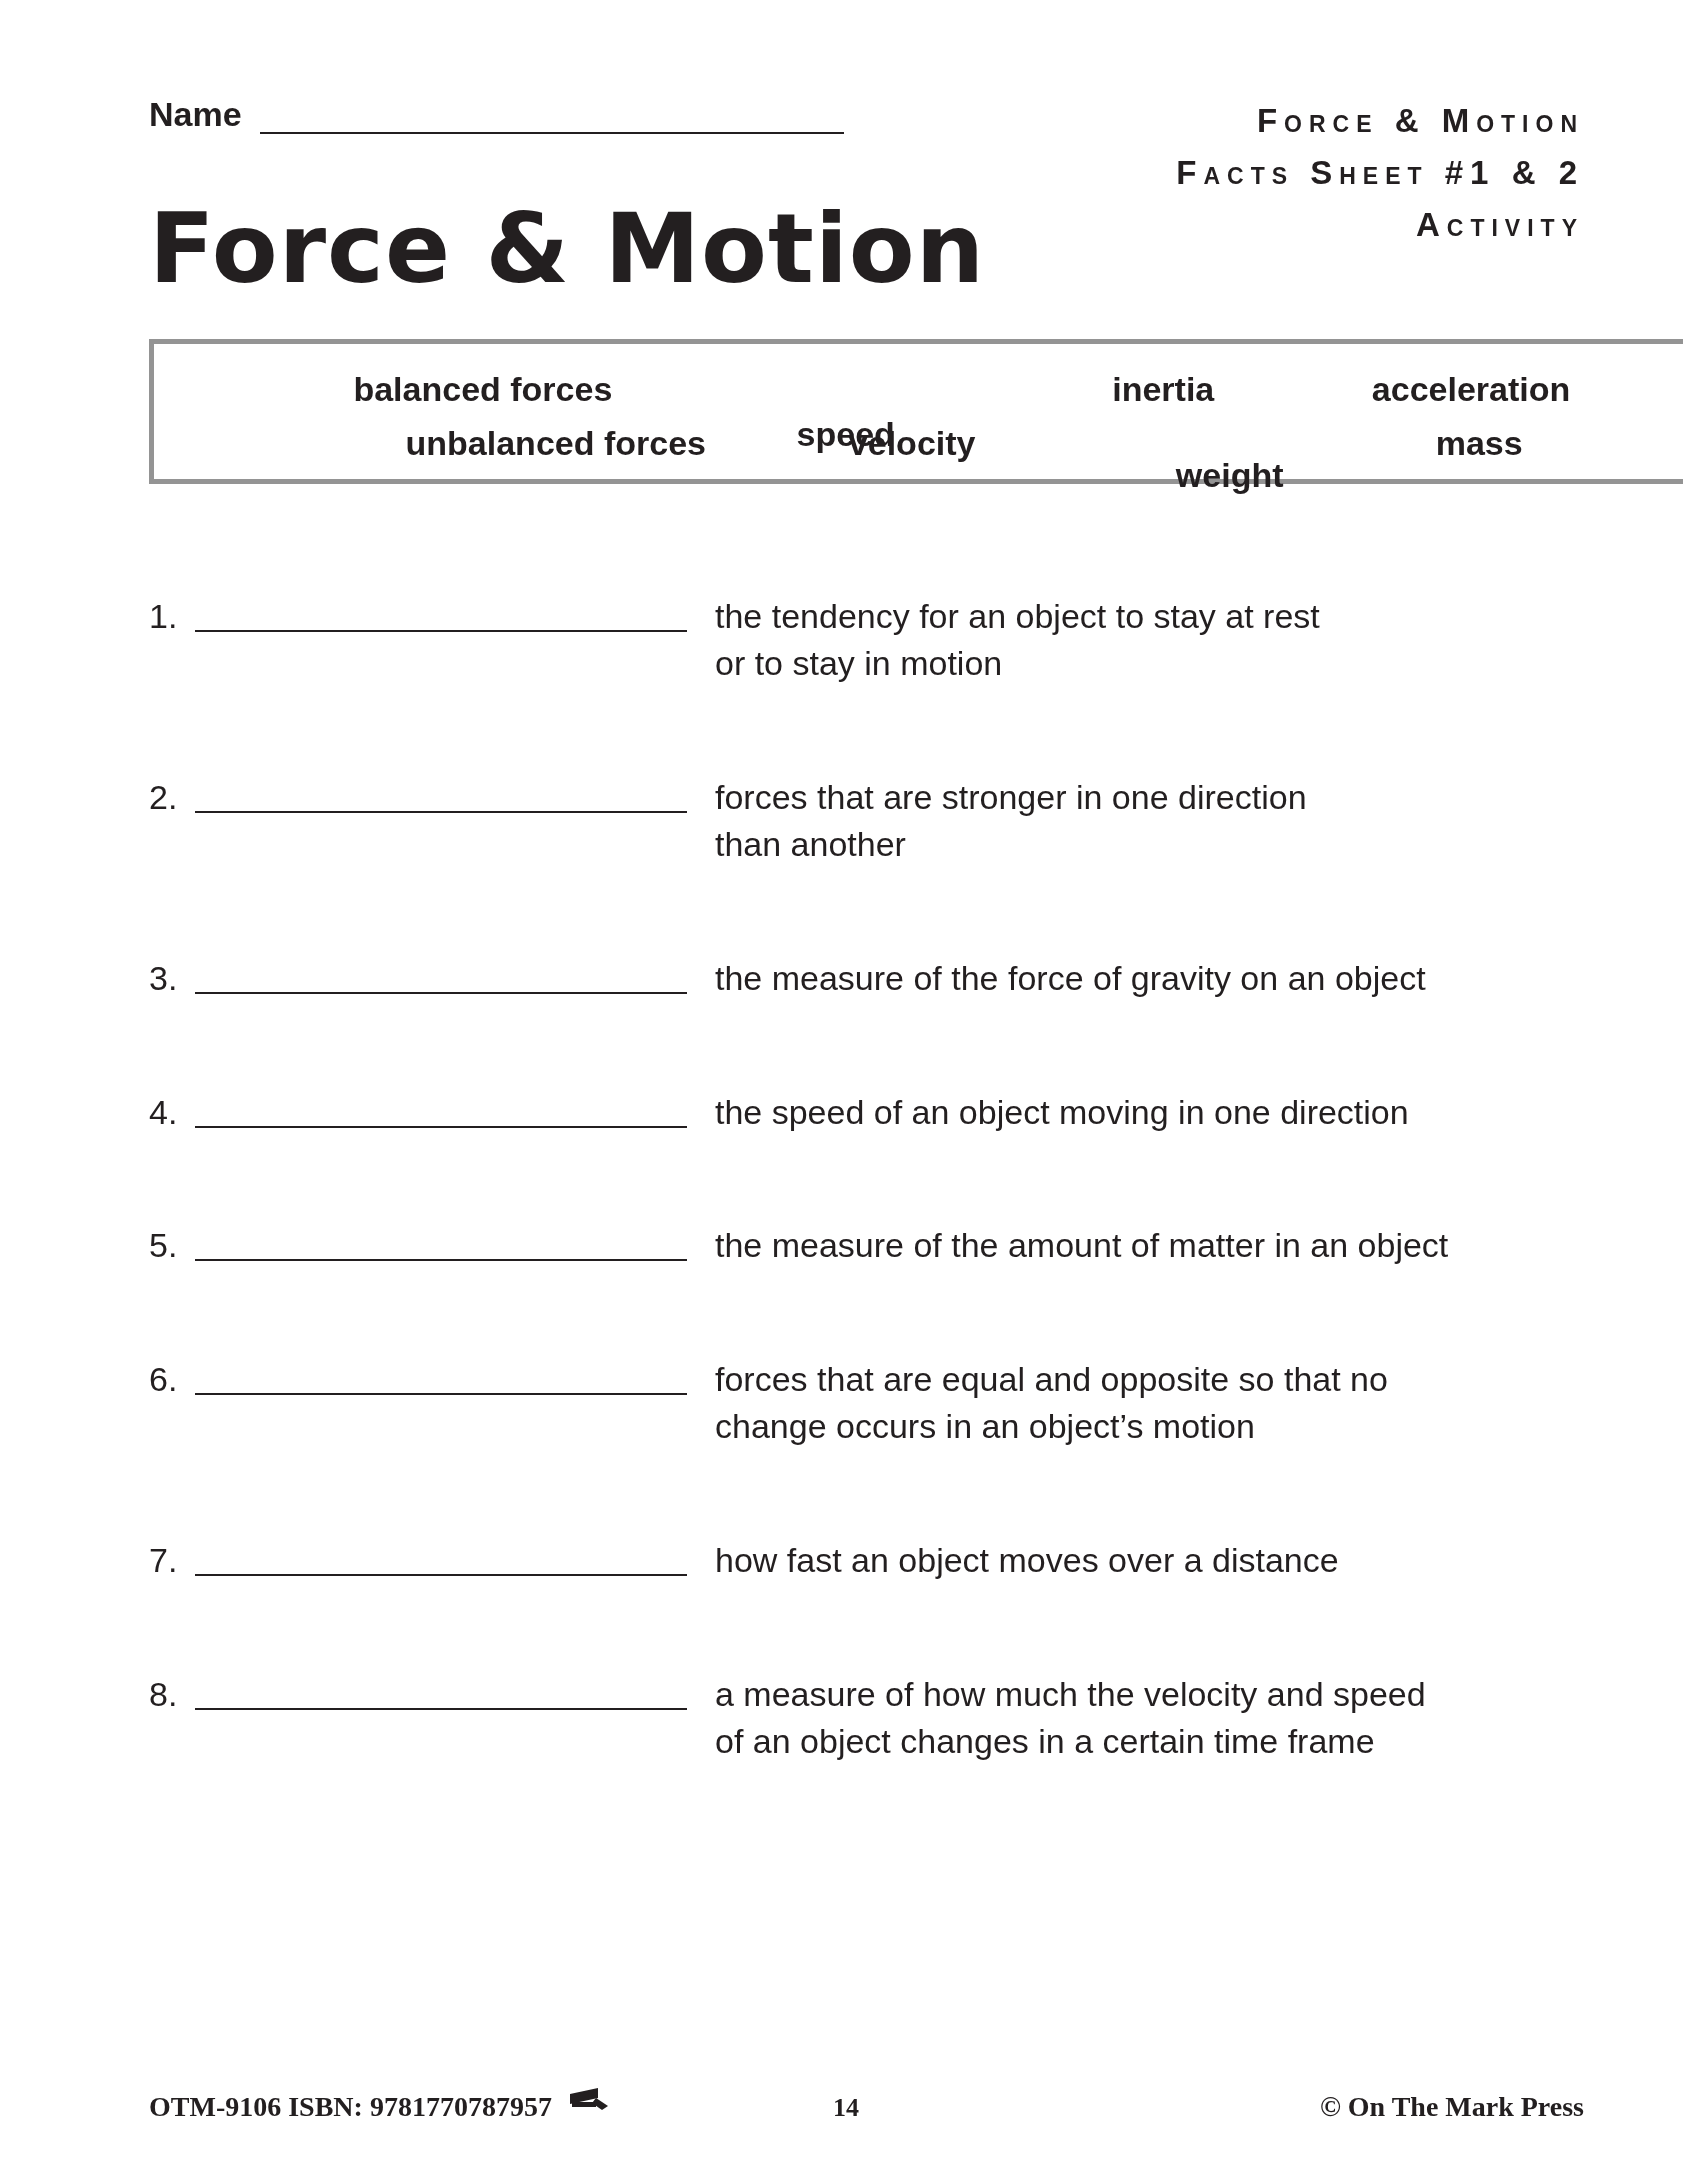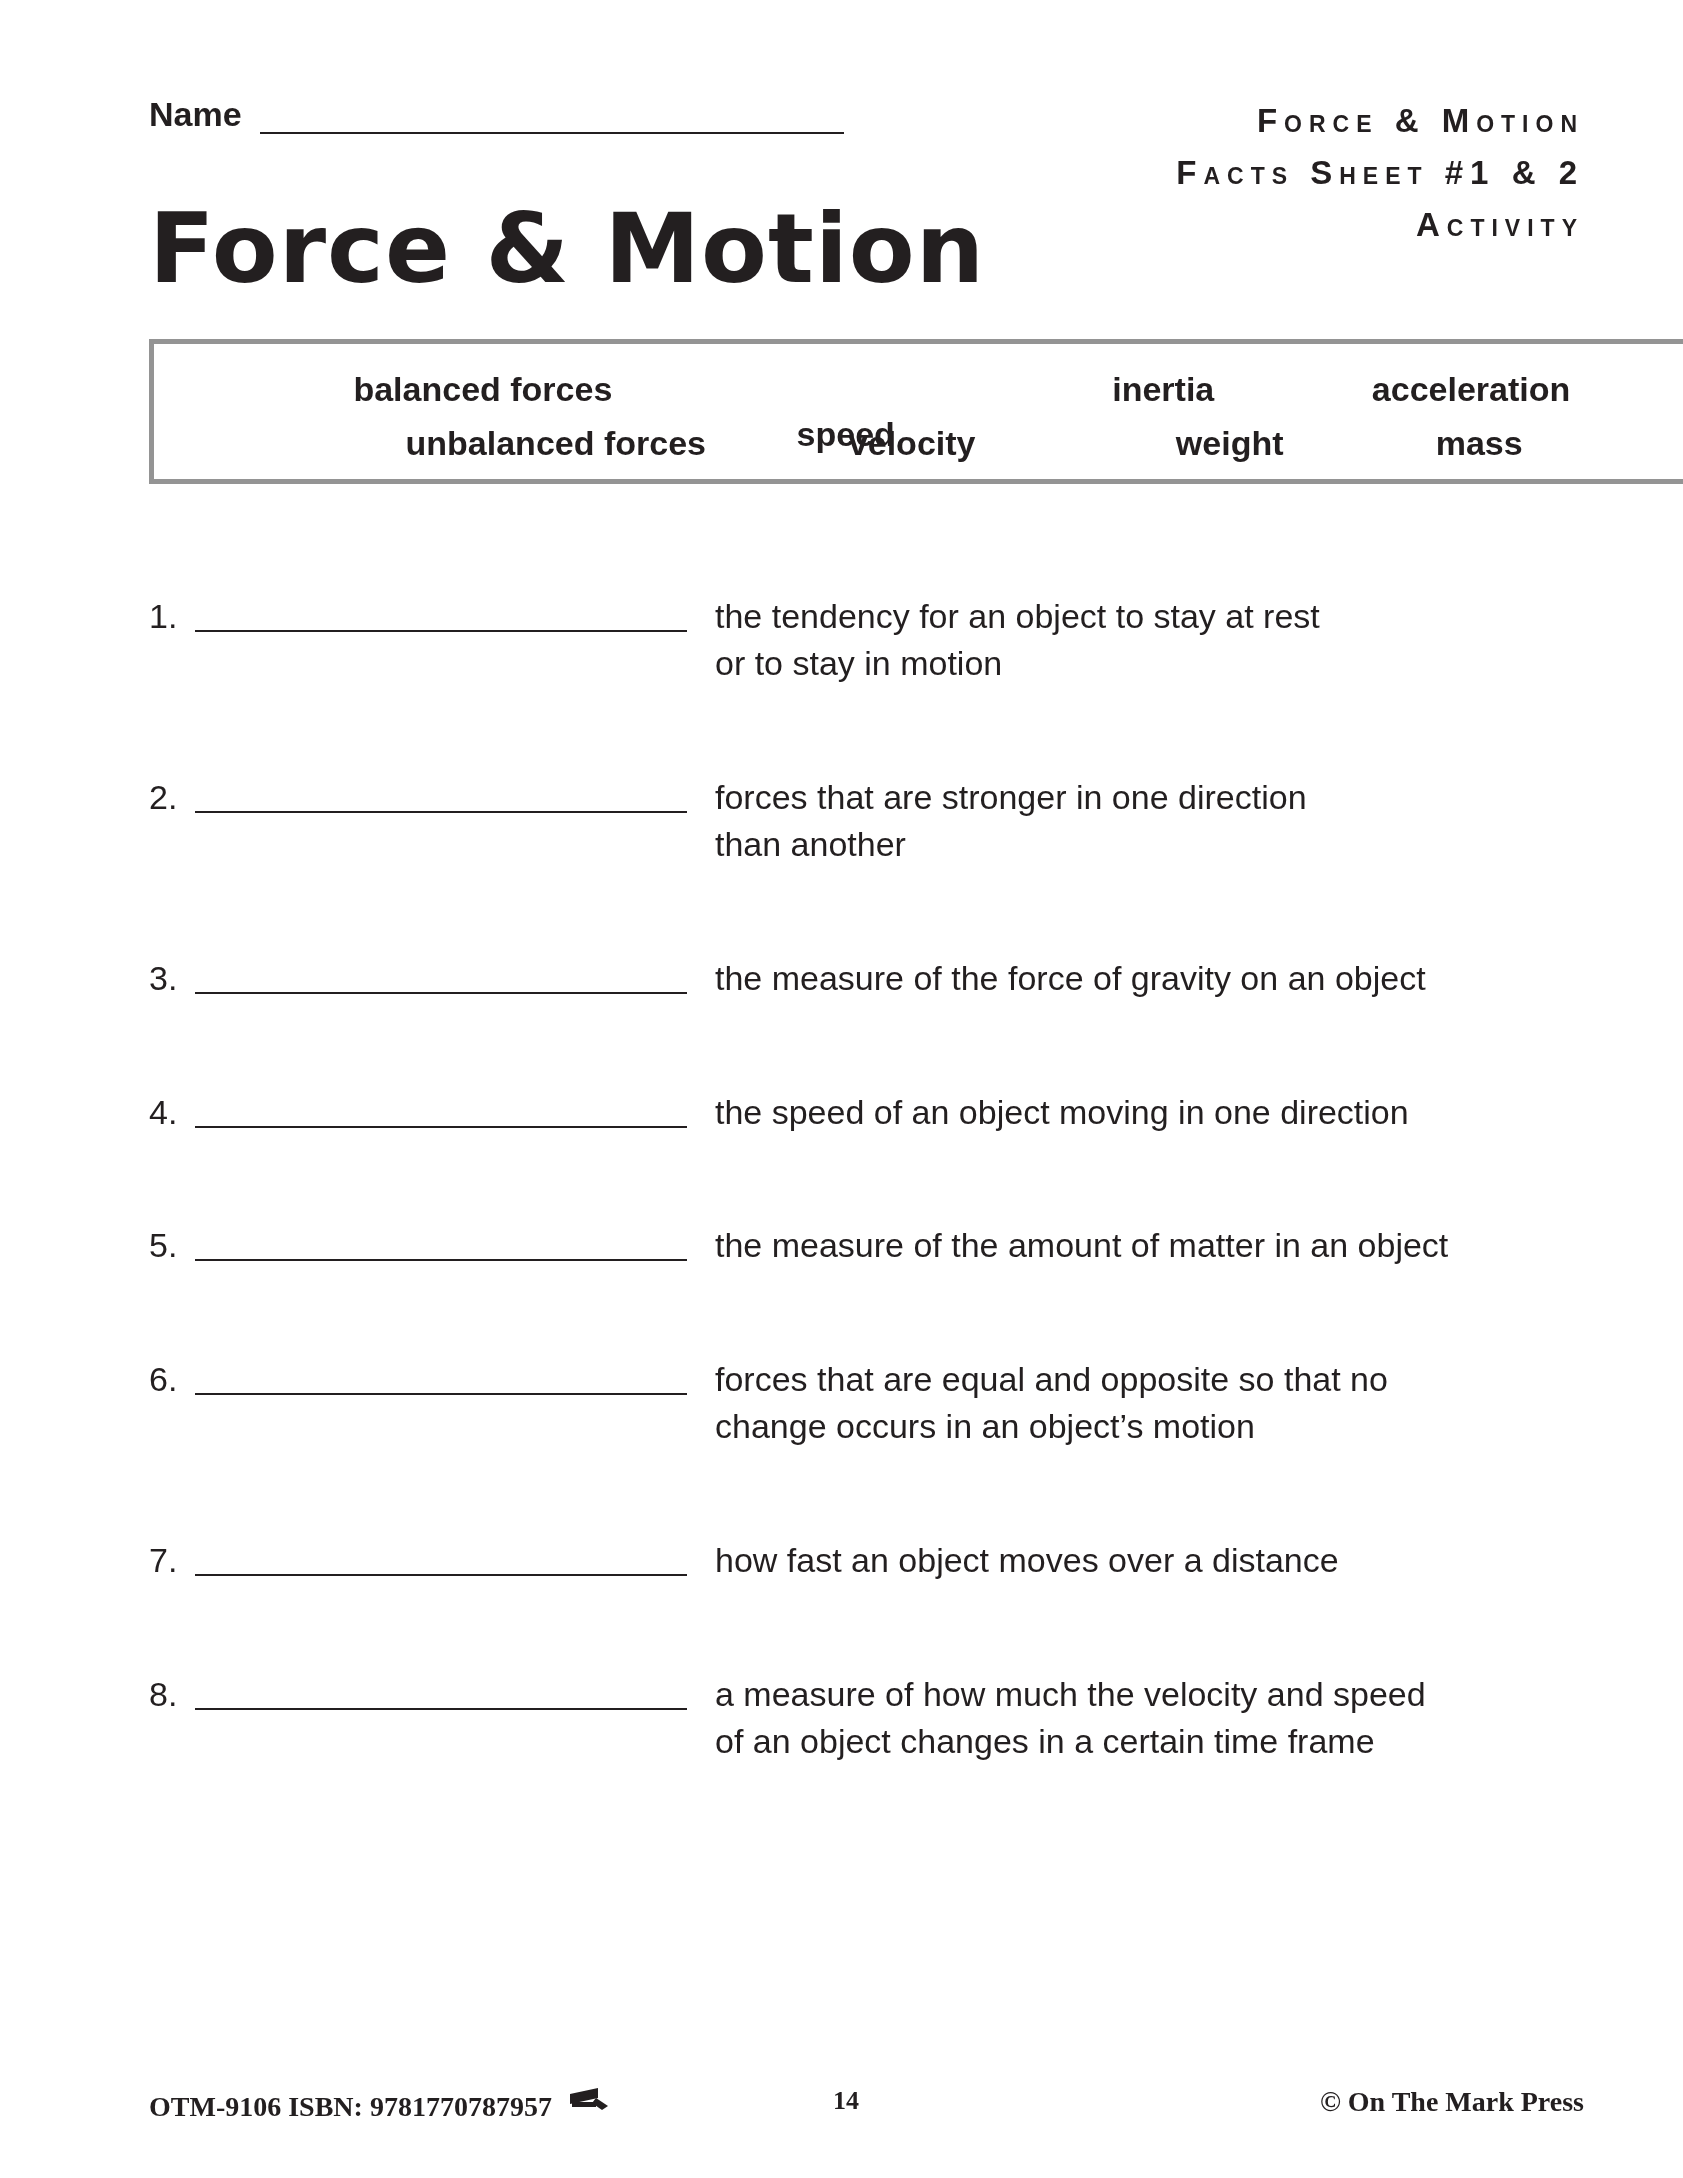--- a/index.html
+++ b/index.html
@@ -89,21 +89,21 @@
     position: absolute;
     transform: translateX(-50%);
     white-space: nowrap;
   }
   .r1 .p1 { left: 20.3%; }
   .r1 .p2 { left: 42.7%; margin-top: 45px; }
   .r1 .p3 { left: 62.3%; }
   .r1 .p4 { left: 81.3%; }
   .r2 .p1 { left: 24.8%; }
   .r2 .p2 { left: 46.8%; }
-  .r2 .p3 { left: 66.4%; }
+  .r2 .p3 { left: 66.4%; margin-top: 32px; }
   .r2 .p4 { left: 81.8%; }
 
   
   .questions {
     margin: 109px 0 0 149px;
   }
   .q-row {
     display: flex;
     align-items: flex-start;
     margin-bottom: 87px;
@@ -127,20 +127,21 @@
   }
 
   
   .footer {
     position: absolute;
     left: 149px;
     right: 99px;
     bottom: 55px;
     display: flex;
     justify-content: space-between;
+    align-items: flex-end;
     font-family: "Liberation Serif", serif;
     font-weight: 700;
     font-size: 28px;
   }
   .footer-left {
     display: flex;
     align-items: flex-end;
   }
   .press-logo {
     margin-left: 16px;

